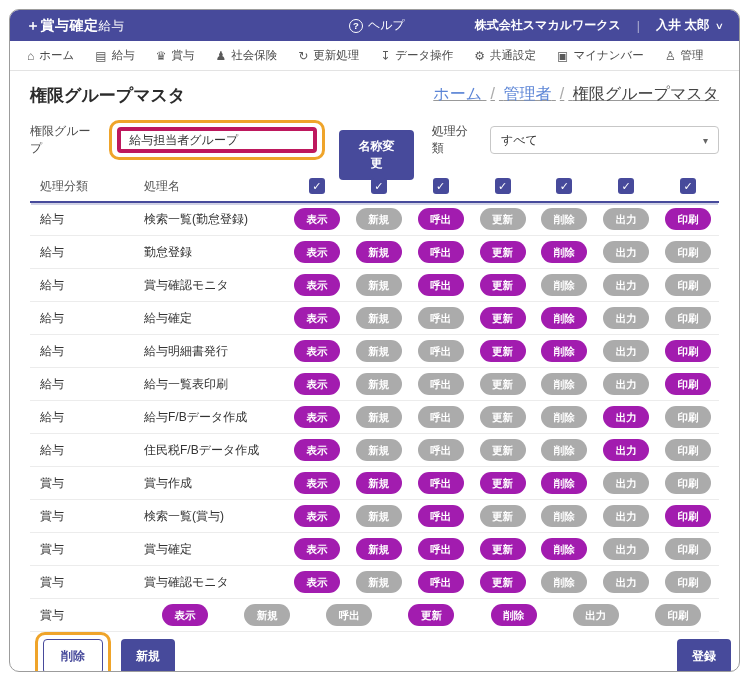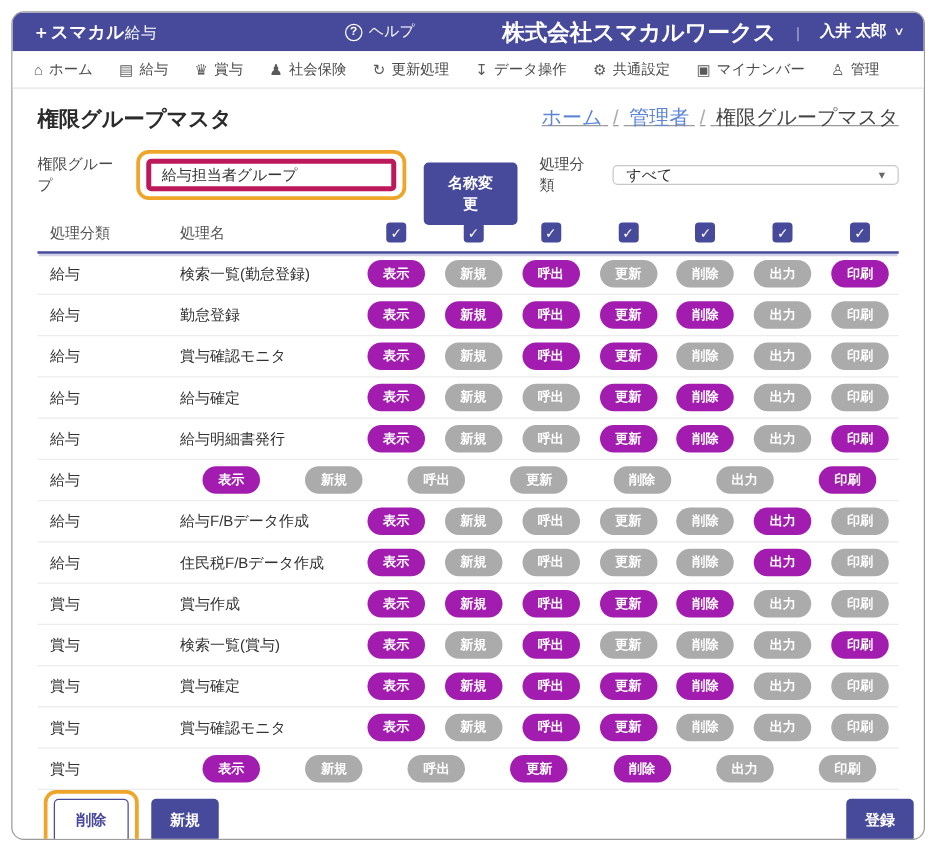--- a/index.html
+++ b/index.html
@@ -23,21 +23,21 @@
   .logo .sub { font-weight: normal; font-size: 12.5px; }
   .appbar-right { margin-left: auto; display: flex; align-items: center; gap: 10px; }
   .help {
     display: flex; align-items: center; gap: 5px; font-size: 12px; cursor: pointer;
     margin-right: 60px;
   }
   .help-circle {
     width: 14px; height: 14px; border: 1.4px solid #fff; border-radius: 50%;
     font-size: 9.5px; font-weight: bold; display: flex; align-items: center; justify-content: center;
   }
-  .company { font-size: 18px; font-weight: bold; }
+  .company { font-size: 12px; font-weight: bold; }
   .bar-sep { opacity: .55; font-size: 12px; margin: 0 6px; }
   .user { font-size: 12.5px; font-weight: bold; display: flex; align-items: center; gap: 7px; cursor: pointer; }
   .chev { font-size: 9px; font-weight: normal; transform: scaleX(1.4); }
   
   .nav {
     height: 30px; background: #fff; border-bottom: 1px solid #e3e3e3;
     display: flex; align-items: center; gap: 21px; padding: 0 17px; flex: none;
   }
   .nav-item { display: flex; align-items: center; gap: 5px; font-size: 11.5px; color: #4a4a4a; cursor: pointer; }
   .nav-icon { font-size: 12px; color: #5a5a5a; }
@@ -61,21 +61,21 @@
     padding: 0 8px; font-size: 12px; color: #333; outline: none;
     font-family: inherit;
   }
   .btn { border: none; cursor: pointer; font-family: inherit; }
   .btn-rename {
     margin-left: 14px; background: #474a9b; color: #fff; font-size: 12px; font-weight: bold;
     padding: 8px 15px; border-radius: 4px; margin-top: 29px;
   }
   .cat-label { margin-left: 18px; }
   .select {
-    margin-left: 14px; width: 246px; height: 16px; border: 1px solid #c7c7c7; border-radius: 4px;
+    margin-left: 14px; width: 246px; height: 28px; border: 1px solid #c7c7c7; border-radius: 4px;
     display: flex; align-items: center; padding: 0 10px; font-size: 12px; color: #333; cursor: pointer;
   }
   .select .arrow { margin-left: auto; color: #666; font-size: 10px; }
   
   .thead {
     display: flex; align-items: center; height: 32px; margin-top: 8px; flex: none;
     font-size: 12px; color: #555;
     border-bottom: 2px solid #474a9b;
     box-shadow: 0 3px 0 -1px rgba(71,74,155,.25);
   }
@@ -111,21 +111,21 @@
   .btn-new { margin-left: 10px; }
   .btn-register { margin-left: auto; margin-right: -12px; }
 </style>
 </head>
 <body>
 
 <div class="card">
 
   <div class="appbar">
     <div class="logo">
-      <span>＋スマカル</span><span class="sub">給与</span>
+      <span>＋賞与確定</span><span class="sub">給与</span>
     </div>
     <div class="appbar-right">
       <div class="help">
         <span class="help-circle">?</span>
         <span>ヘルプ</span>
       </div>
       <span class="company">株式会社スマカルワークス</span>
       <span class="bar-sep">|</span>
       <div class="user">
         <span>入井 太郎</span>
@@ -346,20 +346,21 @@
           </div>
           <div class="col-action">
             <button class="pill btn off">出力</button>
           </div>
           <div class="col-action">
             <button class="pill btn on">印刷</button>
           </div>
         </div>
         <div class="trow">
           <div class="col-cat">給与</div>
+          <div class="col-name">給与一覧表印刷</div>
           <div class="col-action">
             <button class="pill btn on">表示</button>
           </div>
           <div class="col-action">
             <button class="pill btn off">新規</button>
           </div>
           <div class="col-action">
             <button class="pill btn off">呼出</button>
           </div>
           <div class="col-action">

